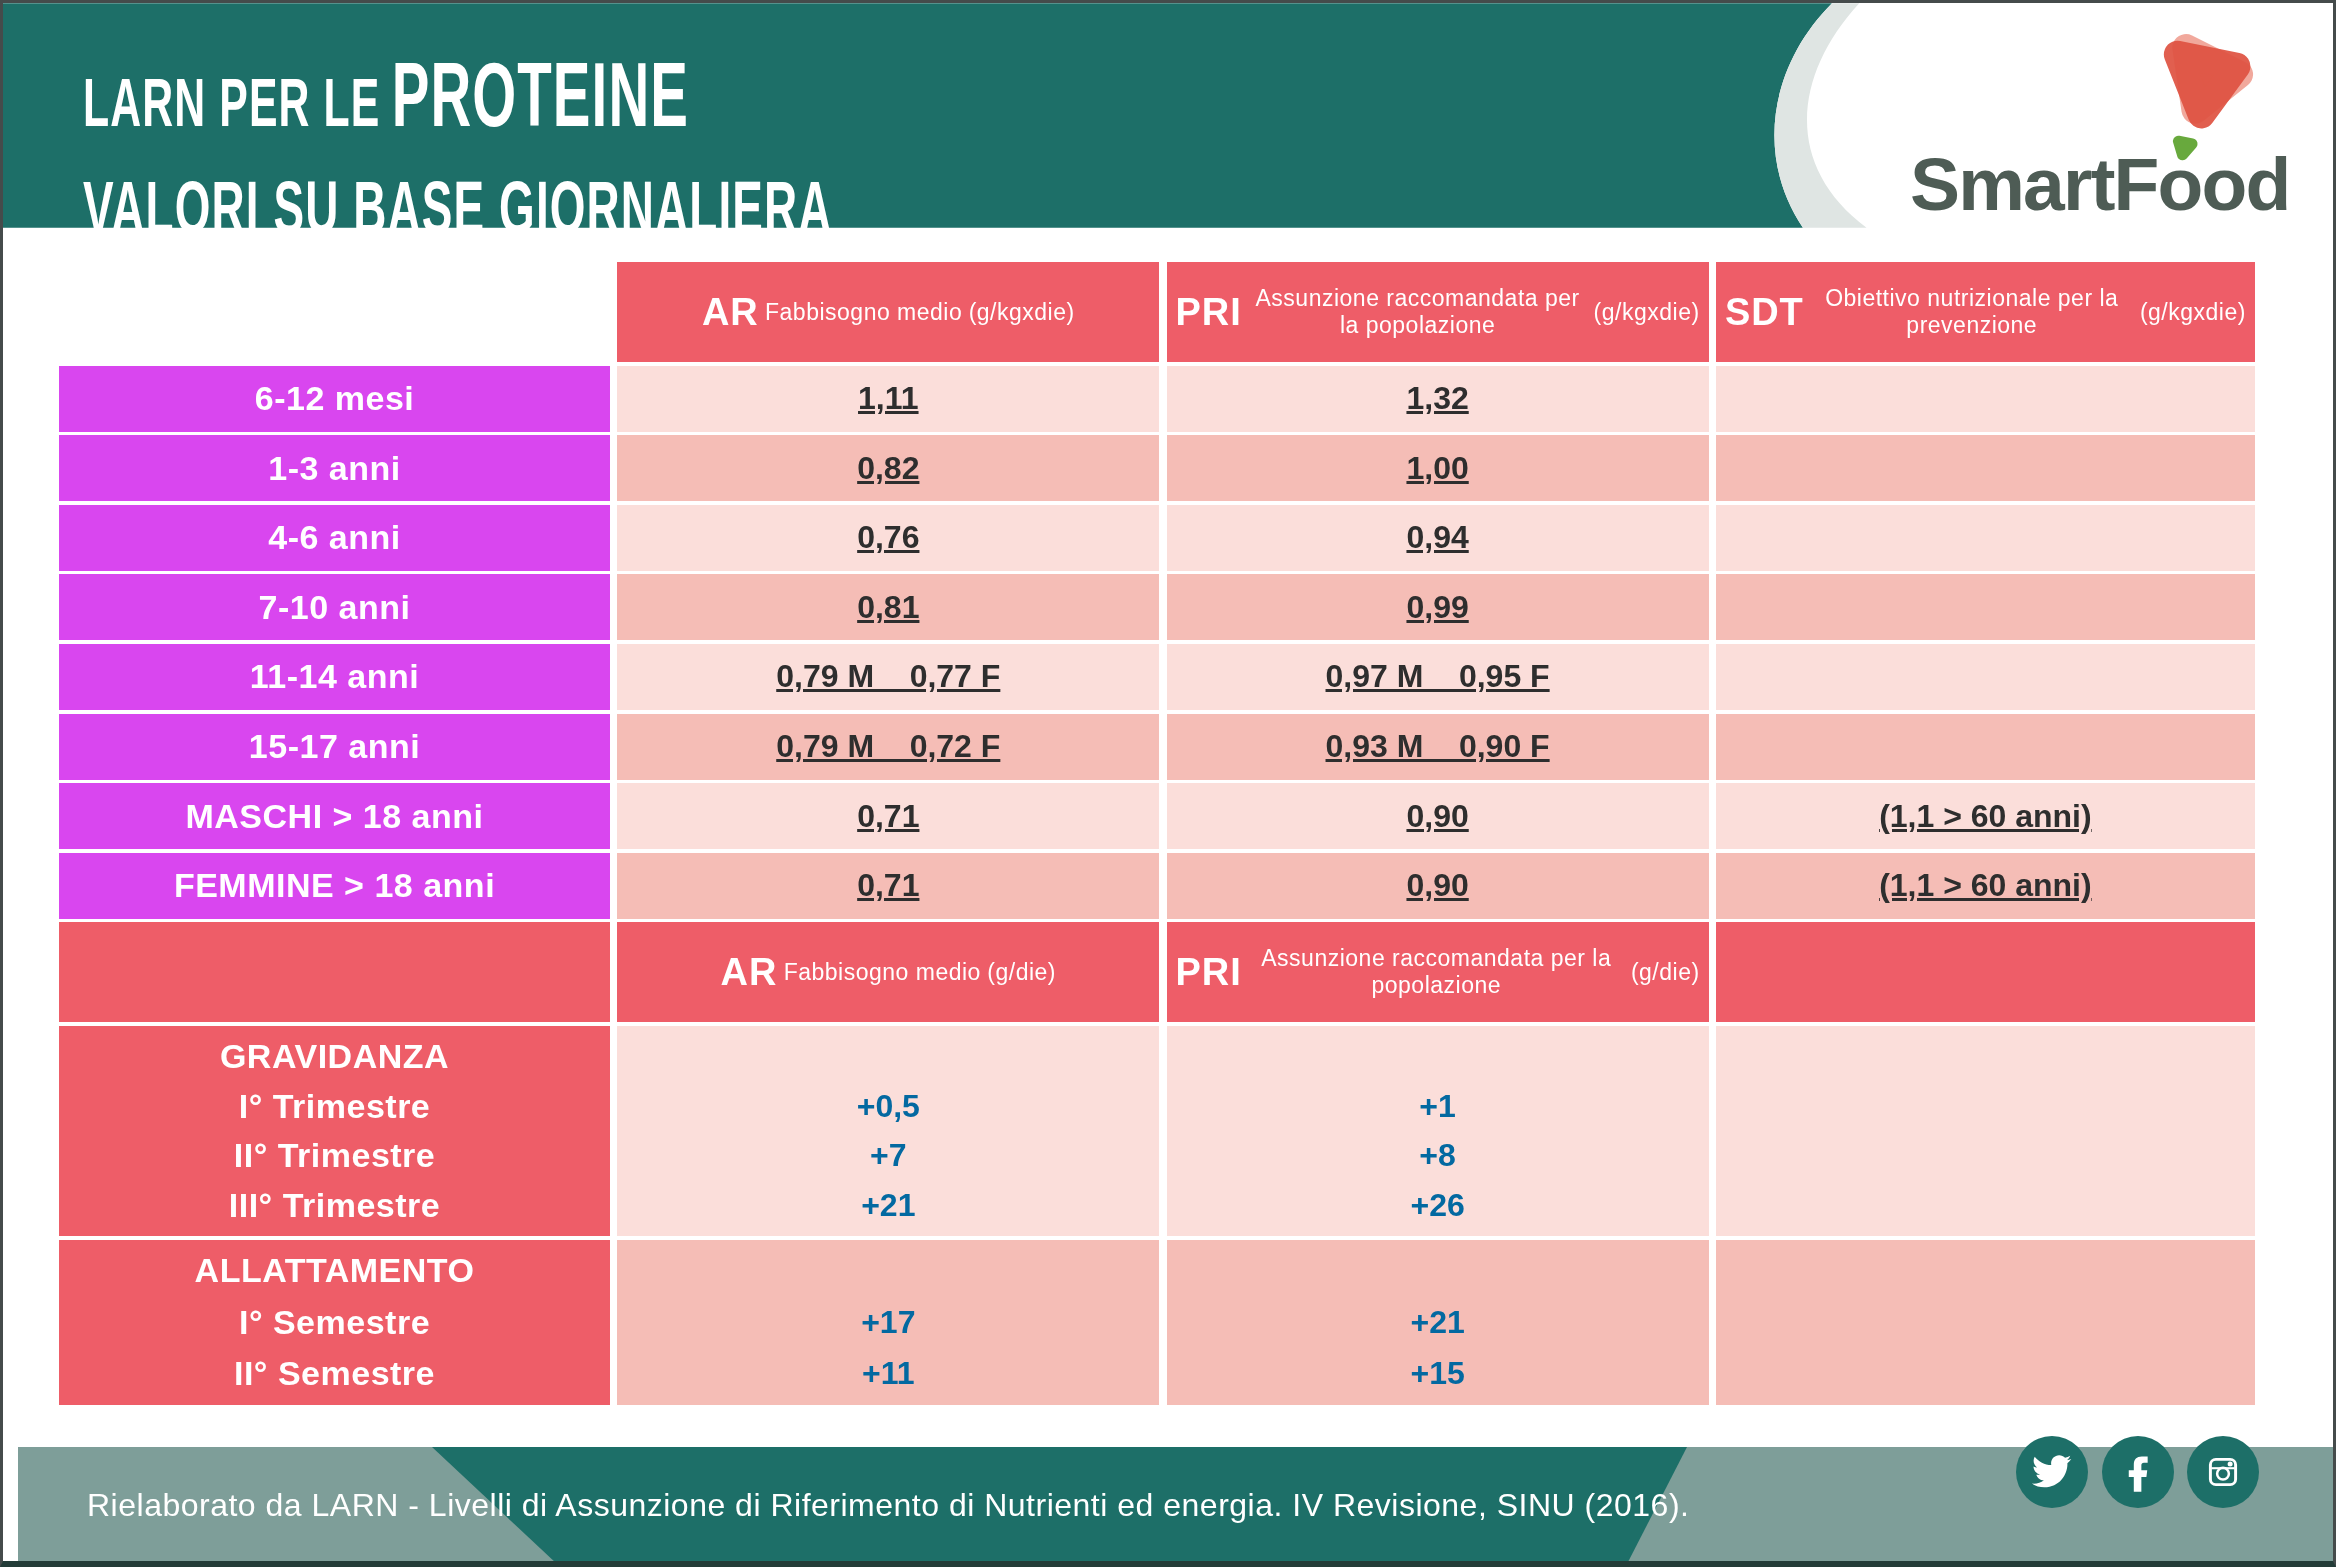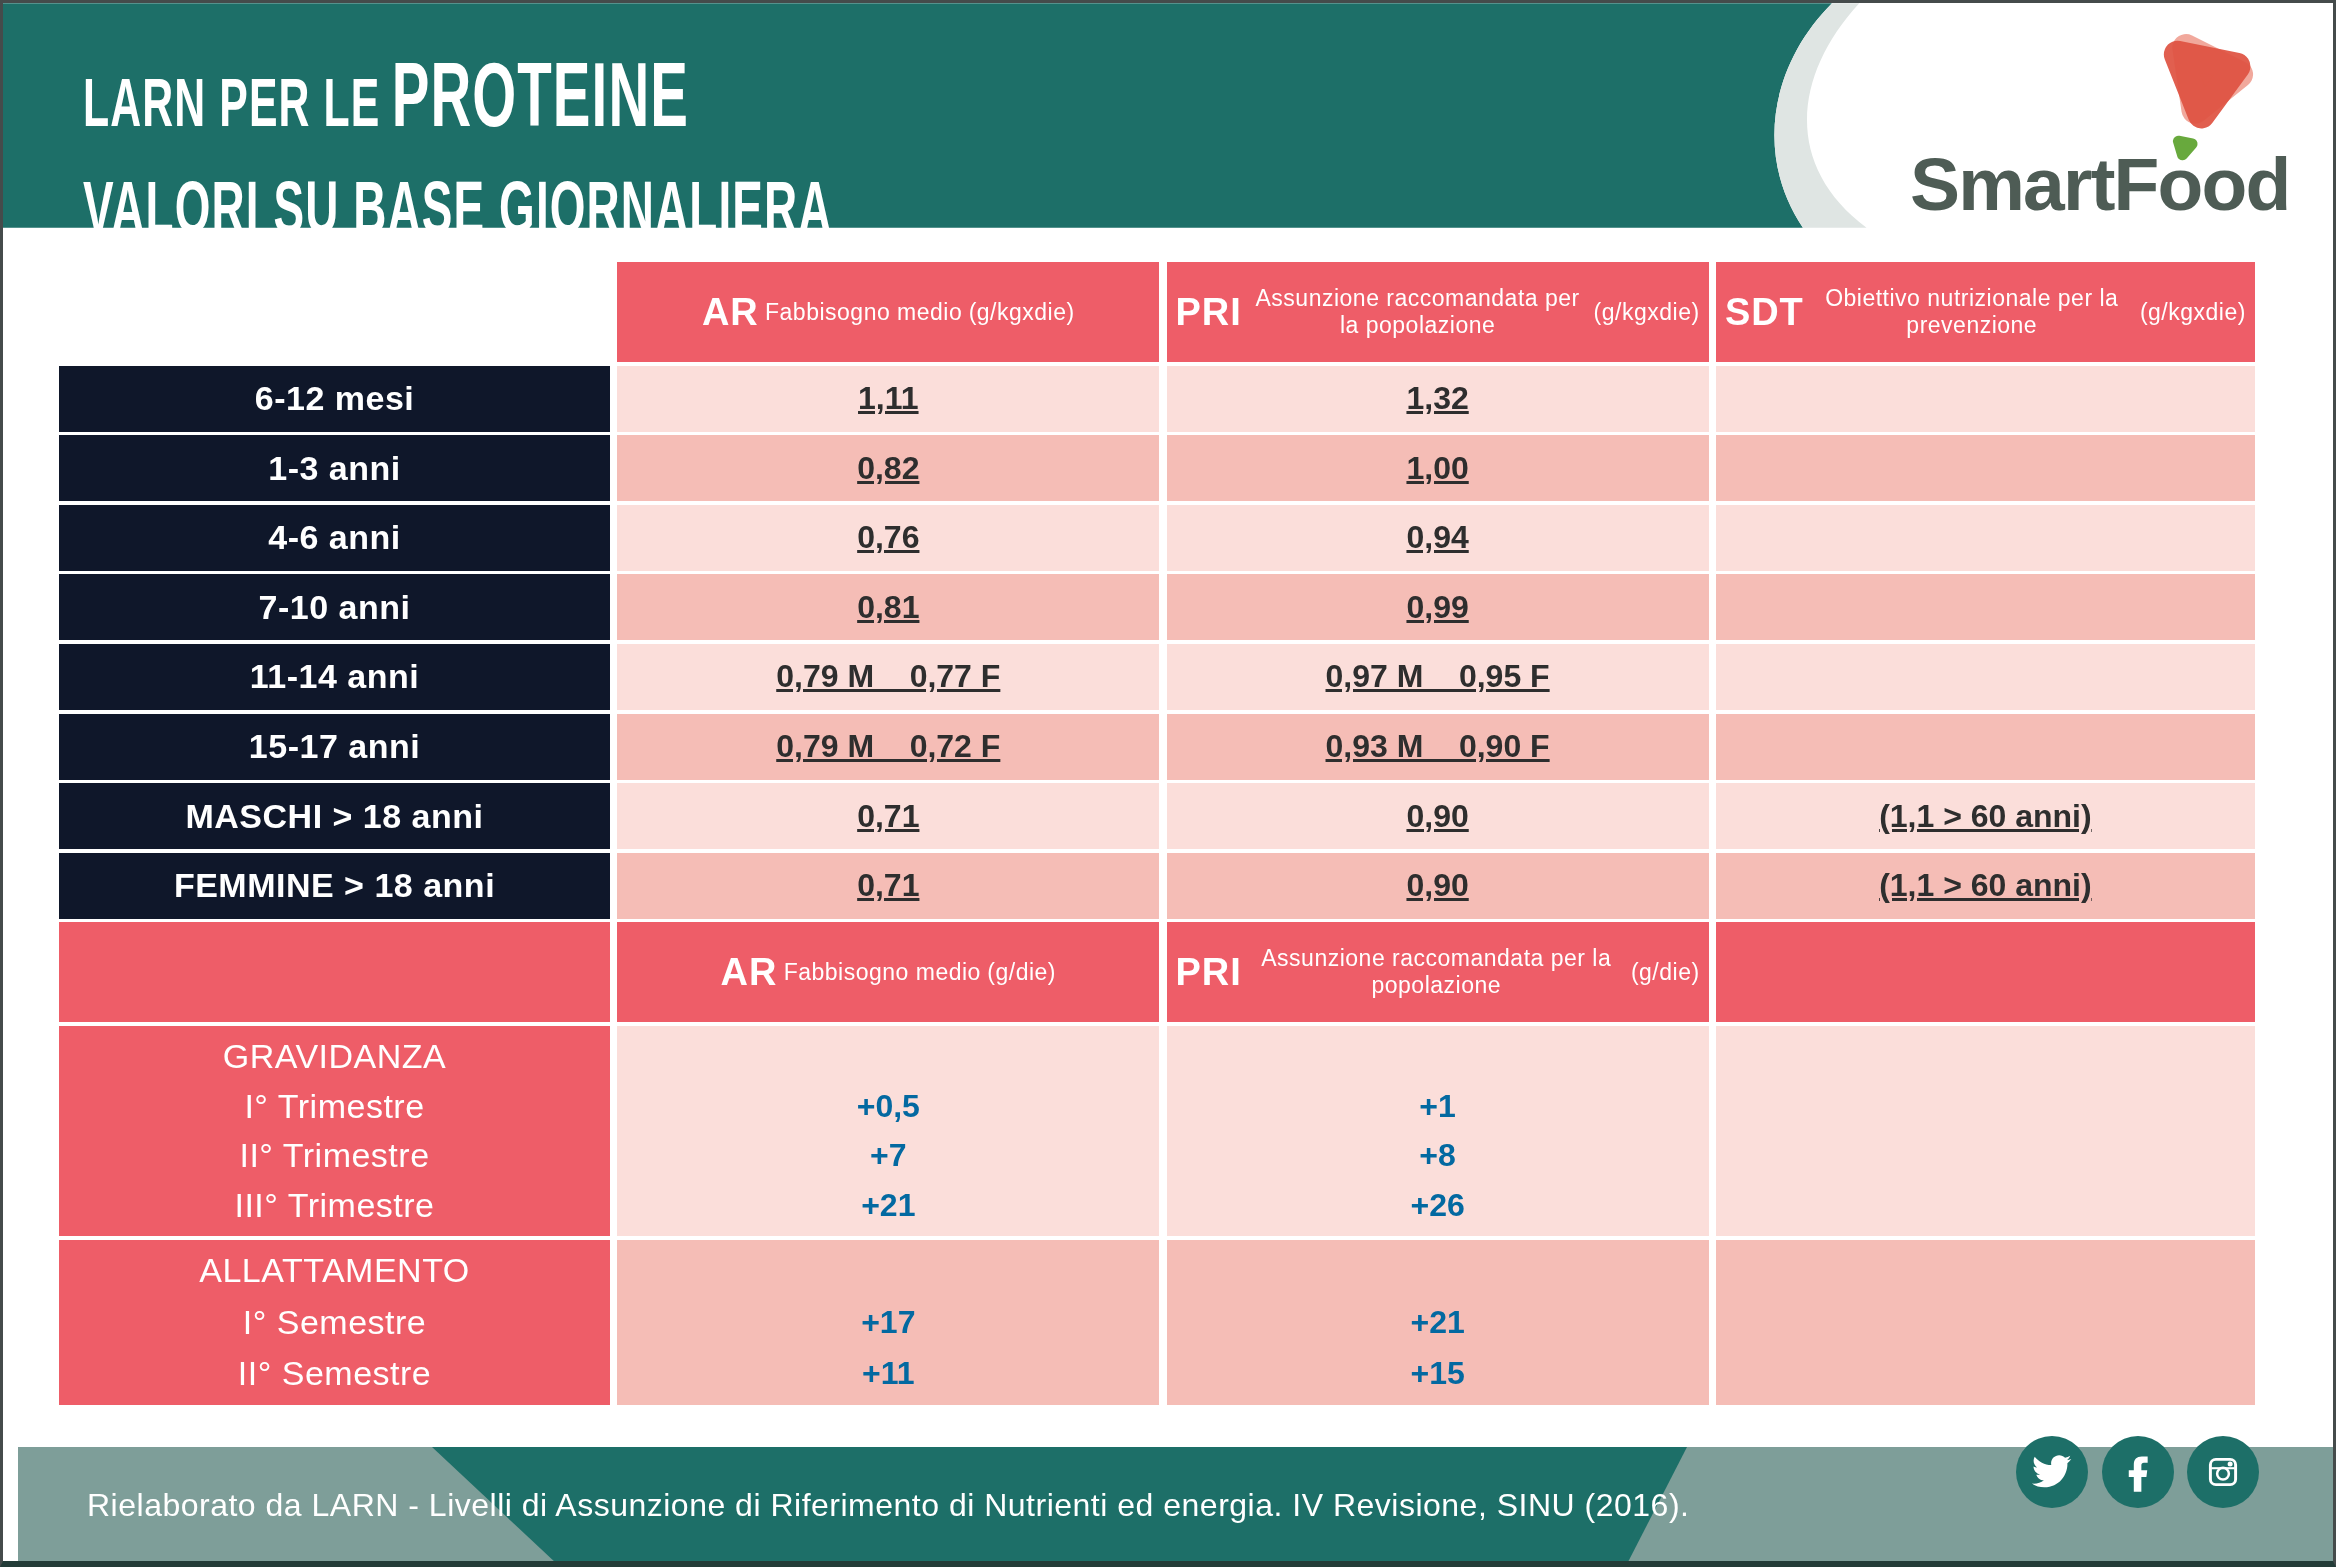--- a/index.html
+++ b/index.html
@@ -35,30 +35,30 @@
   .blank{background:transparent;}
   .hdr{
     background:#ee5d68;color:#fff;display:flex;
     align-items:center;justify-content:center;gap:6.4px;text-align:center;padding:0 9px;
   }
   .hdr .abbr{font-size:38px;font-weight:700;letter-spacing:0.9px;}
   .hdr .desc{font-size:23px;letter-spacing:0.5px;}
   .hdr .unit{font-size:23px;letter-spacing:0.5px;}
   .hdrfill{background:#ee5d68;}
   .rl{
-    background:#0f172a;color:#fff;font-weight:700;font-size:34px;letter-spacing:0.5px;
+    background:#d946ef;color:#fff;font-weight:700;font-size:34px;letter-spacing:0.5px;
     display:flex;align-items:center;justify-content:center;text-align:center;
   }
   .val{
     display:flex;align-items:center;justify-content:center;
     font-size:32px;font-weight:700;color:#2e2e2e;white-space:pre;text-decoration:underline;
   }
   .light{background:#fbdeda;}
   .med{background:#f5bdb6;}
-  .sec{background:#ee5d68;color:#fff;font-weight:400;display:flex;flex-direction:column;padding:5.5px 0;text-align:right;}
+  .sec{background:#ee5d68;color:#fff;font-weight:700;display:flex;flex-direction:column;padding:5.5px 0;text-align:right;}
   .sec .ln{flex:1;display:flex;align-items:center;justify-content:center;font-size:34px;letter-spacing:0.5px;}
   .secv{display:flex;flex-direction:column;padding:5.5px 0;}
   .secv .ln{flex:1;display:flex;align-items:center;justify-content:center;font-size:32px;font-weight:700;color:#0369a1;white-space:pre;}
   
   .footer{position:absolute;left:15px;top:1444px;width:2333px;height:117px;background:#7e9e99;}
   .footer-dark{
     position:absolute;left:0;top:0;width:100%;height:100%;background:#1d6f68;
     clip-path:polygon(414px 0,1669px 0,1609px 117px,539px 117px);
   }
   .footer-text{

